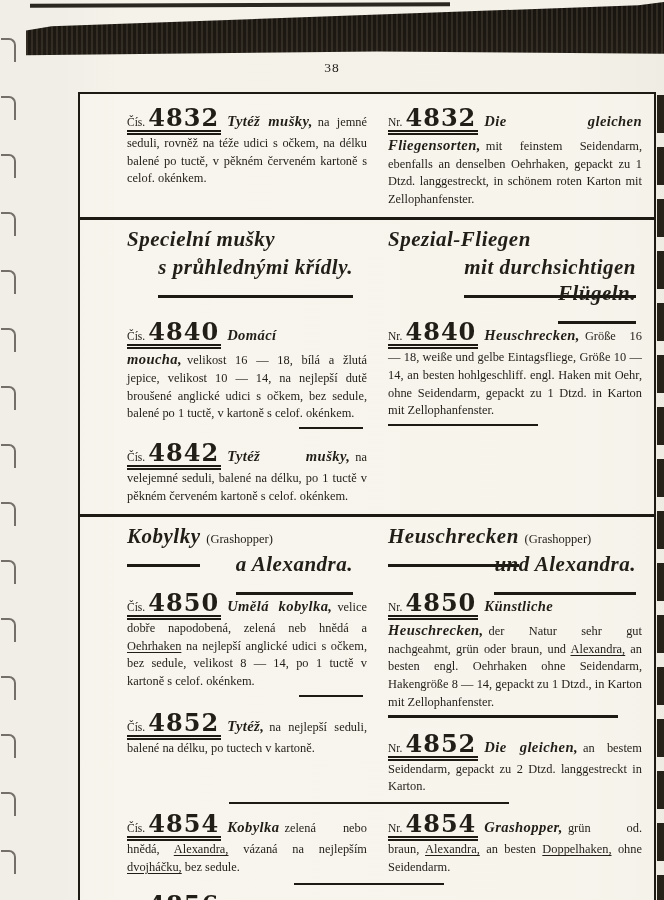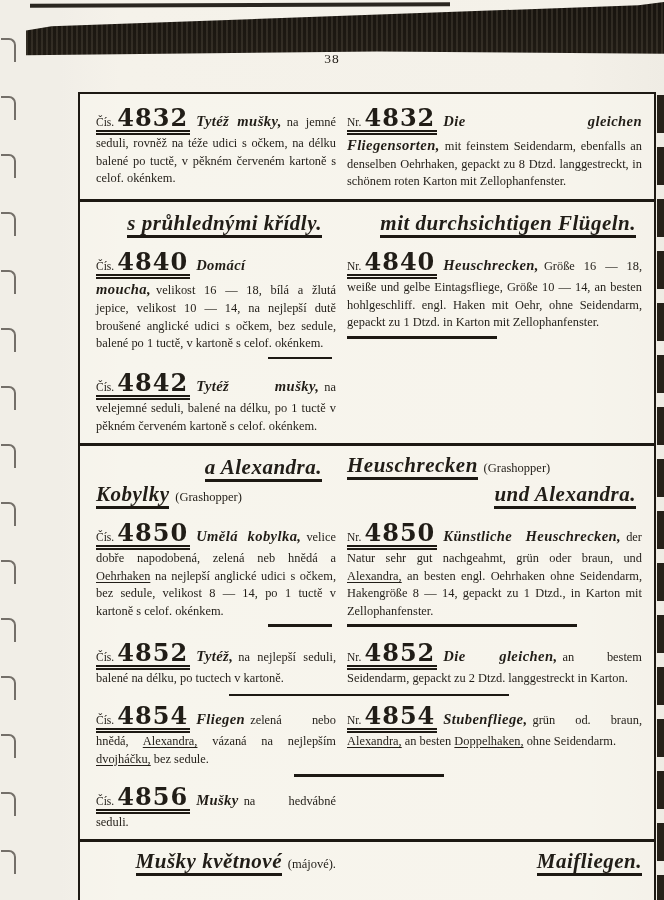--- a/index.html
+++ b/index.html
@@ -23,39 +23,39 @@
     position:absolute; right:0; top:95px; width:7px; bottom:0;
     background: repeating-linear-gradient(180deg, #262119 0 38px, rgba(0,0,0,0) 38px 52px);
   }
   .binding { position:absolute; left:0; top:0; width:78px; height:100%; }
   .bmark {
     position:absolute; left:1px; width:15px; height:24px;
     border-top:2.5px solid #55504a; border-right:2.5px solid #55504a;
     border-top-right-radius:7px; opacity:.8;
   }
   
-  .pageno { position:absolute; top:51px; left:0; width:100%; text-align:center; font-size:13.5px; letter-spacing:1px; }
+  .pageno { position:absolute; top:60px; left:0; width:100%; text-align:center; font-size:13.5px; letter-spacing:1px; }
   .frame {
     position:absolute; left:78px; top:92px; width:578px; height:830px;
     border:2.5px solid #1d1913; border-bottom:none; background:rgba(250,247,240,.5);
   }
   .section { border-top:3px solid #1d1913; padding:6px 12px 8px 16px; }
   .section.first { border-top:none; }
-  .cols { display:grid; grid-template-columns:240px 1fr; column-gap:11px; }
+  .cols { display:grid; grid-template-columns:240px 1fr; column-gap:21px;margin-left:31px; }
   
   .entry { text-align:justify; font-size:12.4px; line-height:1.42; margin-top:6px; }
   .num { display:inline-block; border-bottom:5px double #1d1913; padding:0 2px 0 0; white-space:nowrap; line-height:1; margin-right:6px; }
   .pfx { font-size:11.5px; }
   .big { font-size:24px; font-weight:bold; letter-spacing:1px; font-family:"DejaVu Serif","Liberation Serif",serif; }
   .nm  { font-weight:bold; font-style:italic; font-size:14.6px; letter-spacing:.4px; margin-right:5px; }
   .u { text-decoration:underline; text-underline-offset:2px; }
   
   .hdr { font-weight:bold; font-style:italic; font-size:21px; letter-spacing:.5px; line-height:1.25; }
   .hdr .note { font-weight:normal; font-style:normal; font-size:12.5px; letter-spacing:0; }
-  .hdr-u { border-bottom:3px solid #1d1913; padding-bottom:0;font-style:italic; }
+  .hdr-u { border-bottom:3px solid #1d1913; padding-bottom:16px;font-style:italic; }
   .hdr-line2 { text-align:right; padding-right:6px; margin-top:2px; }
   .hdr-line2.cs { padding-right:14px; }
   .hdr-center { text-align:right; }
   
   .sep { height:2.5px; background:#1d1913; }
   .sep-r { width:64px; margin:4px 4px 0 auto; }
   .sep-l { width:150px; margin:4px auto 0 0; }
   .sep-c { width:280px; margin:6px auto 0 auto; }
   .sep-c2 { width:150px; margin:6px auto 0 auto; }
 </style>
@@ -89,52 +89,54 @@
   <div class="pageno">38</div>
 
   <div class="frame">
 
     <div class="section first">
       <div class="cols">
         <div>
           <p class="entry"><span class="num"><span class="pfx">Čís.</span> <span class="big">4832</span></span><span class="nm">Tytéž mušky,</span><span class="tx"><span>na jemné seduli, rovněž na téže udici s očkem, na délku balené po tuctě, v pěkném červeném kartoně s celof. okénkem.</span></span></p>
         </div>
         <div>
-          <p class="entry"><span class="num"><span class="pfx">Nr.</span> <span class="big">4832</span></span><span class="nm">Die gleichen Fliegensorten,</span><span class="tx"><span>mit feinstem Seidendarm, ebenfalls an denselben Oehrhaken, gepackt zu 8 Dtzd. langgestreckt, in schönem roten Karton mit Zellophanfenster.</span></span></p>
+          <p class="entry"><span class="num"><span class="pfx">Nr.</span> <span class="big">4832</span></span><span class="nm">Die gleichen Fliegensorten,</span><span class="tx"><span>mit feinstem Seidendarm, ebenfalls an denselben Oehrhaken, gepackt zu 1 Dtzd. langgestreckt, in schönem roten Karton mit Zellophanfenster.</span></span></p>
         </div>
       </div>
     </div>
 
     <div class="section">
       <div class="cols">
         <div>
+          <div class="hdr">Specielní mušky</div>
           <div class="hdr hdr-line2 cs"><span class="hdr-u">s průhlednými křídly.</span></div>
         </div>
         <div>
+          <div class="hdr">Spezial-Fliegen</div>
           <div class="hdr hdr-line2"><span class="hdr-u">mit durchsichtigen Flügeln.</span></div>
         </div>
       </div>
       <div class="cols" style="margin-top:8px">
         <div>
           <p class="entry"><span class="num"><span class="pfx">Čís.</span> <span class="big">4840</span></span><span class="nm">Domácí moucha,</span><span class="tx"><span>velikost 16 — 18, bílá a žlutá jepice, velikost 10 — 14, na nejlepší dutě broušené anglické udici s očkem, bez sedule, balené po 1 tuctě, v kartoně s celof. okénkem.</span></span></p>
           <div class="sep sep-r"></div>
           <p class="entry" style="margin-top:12px"><span class="num"><span class="pfx">Čís.</span> <span class="big">4842</span></span><span class="nm">Tytéž mušky,</span><span class="tx"><span>na velejemné seduli, balené na délku, po 1 tuctě v pěkném červeném kartoně s celof. okénkem.</span></span></p>
         </div>
         <div>
           <p class="entry"><span class="num"><span class="pfx">Nr.</span> <span class="big">4840</span></span><span class="nm">Heuschrecken,</span><span class="tx"><span>Größe 16 — 18, weiße und gelbe Eintagsfliege, Größe 10 — 14, an besten hohlgeschliff. engl. Haken mit Oehr, ohne Seidendarm, gepackt zu 1 Dtzd. in Karton mit Zellophanfenster.</span></span></p>
           <div class="sep sep-l"></div>
         </div>
       </div>
     </div>
 
     <div class="section">
       <div class="cols">
         <div>
+          <div class="hdr"><span class="hdr-u">Kobylky</span> <span class="note">(Grashopper)</span></div>
           <div class="hdr hdr-line2 cs"><span class="hdr-u">a Alexandra.</span></div>
-          <div class="hdr"><span class="hdr-u">Kobylky</span> <span class="note">(Grashopper)</span></div>
         </div>
         <div>
           <div class="hdr"><span class="hdr-u">Heuschrecken</span> <span class="note">(Grashopper)</span></div>
           <div class="hdr hdr-line2"><span class="hdr-u">und Alexandra.</span></div>
         </div>
       </div>
       <div class="cols" style="margin-top:8px">
         <div>
           <p class="entry"><span class="num"><span class="pfx">Čís.</span> <span class="big">4850</span></span><span class="nm">Umělá kobylka,</span><span class="tx"><span>velice dobře napodobená, zelená neb hnědá a </span><span class="u">Oehrhaken</span><span> na nejlepší anglické udici s očkem, bez sedule, velikost 8 — 14, po 1 tuctě v kartoně s celof. okénkem.</span></span></p>
           <div class="sep sep-r"></div>
@@ -142,24 +144,24 @@
         </div>
         <div>
           <p class="entry"><span class="num"><span class="pfx">Nr.</span> <span class="big">4850</span></span><span class="nm">Künstliche Heuschrecken,</span><span class="tx"><span>der Natur sehr gut nachgeahmt, grün oder braun, und </span><span class="u">Alexandra,</span><span> an besten engl. Oehrhaken ohne Seidendarm, Hakengröße 8 — 14, gepackt zu 1 Dtzd., in Karton mit Zellophanfenster.</span></span></p>
           <div class="sep sep-l" style="width:230px"></div>
           <p class="entry" style="margin-top:14px"><span class="num"><span class="pfx">Nr.</span> <span class="big">4852</span></span><span class="nm">Die gleichen,</span><span class="tx"><span>an bestem Seidendarm, gepackt zu 2 Dtzd. langgestreckt in Karton.</span></span></p>
         </div>
       </div>
       <div class="sep sep-c"></div>
       <div class="cols" style="margin-top:2px">
         <div>
-          <p class="entry"><span class="num"><span class="pfx">Čís.</span> <span class="big">4854</span></span><span class="nm">Fliegen</span><span class="tx"><span>zelená nebo hnědá, </span><span class="u">Alexandra,</span><span> vázaná na nejlepším </span><span class="u">dvojháčku,</span><span> bez sedule.</span></span></p>
+          <p class="entry"><span class="num"><span class="pfx">Čís.</span> <span class="big">4854</span></span><span class="nm">Kobylka</span><span class="tx"><span>zelená nebo hnědá, </span><span class="u">Alexandra,</span><span> vázaná na nejlepším </span><span class="u">dvojháčku,</span><span> bez sedule.</span></span></p>
         </div>
         <div>
-          <p class="entry"><span class="num"><span class="pfx">Nr.</span> <span class="big">4854</span></span><span class="nm">Stubenfliege,</span><span class="tx"><span>grün od. braun, </span><span class="u">Alexandra,</span><span> an besten </span><span class="u">Doppelhaken,</span><span> ohne Seidendarm.</span></span></p>
+          <p class="entry"><span class="num"><span class="pfx">Nr.</span> <span class="big">4854</span></span><span class="nm">Grashopper,</span><span class="tx"><span>grün od. braun, </span><span class="u">Alexandra,</span><span> an besten </span><span class="u">Doppelhaken,</span><span> ohne Seidendarm.</span></span></p>
         </div>
       </div>
       <div class="sep sep-c2"></div>
       <div class="cols" style="margin-top:2px">
         <div>
           <p class="entry"><span class="num"><span class="pfx">Čís.</span> <span class="big">4856</span></span><span class="nm">Mušky</span><span class="tx"><span>na hedvábné seduli.</span></span></p>
         </div>
       </div>
     </div>
 

